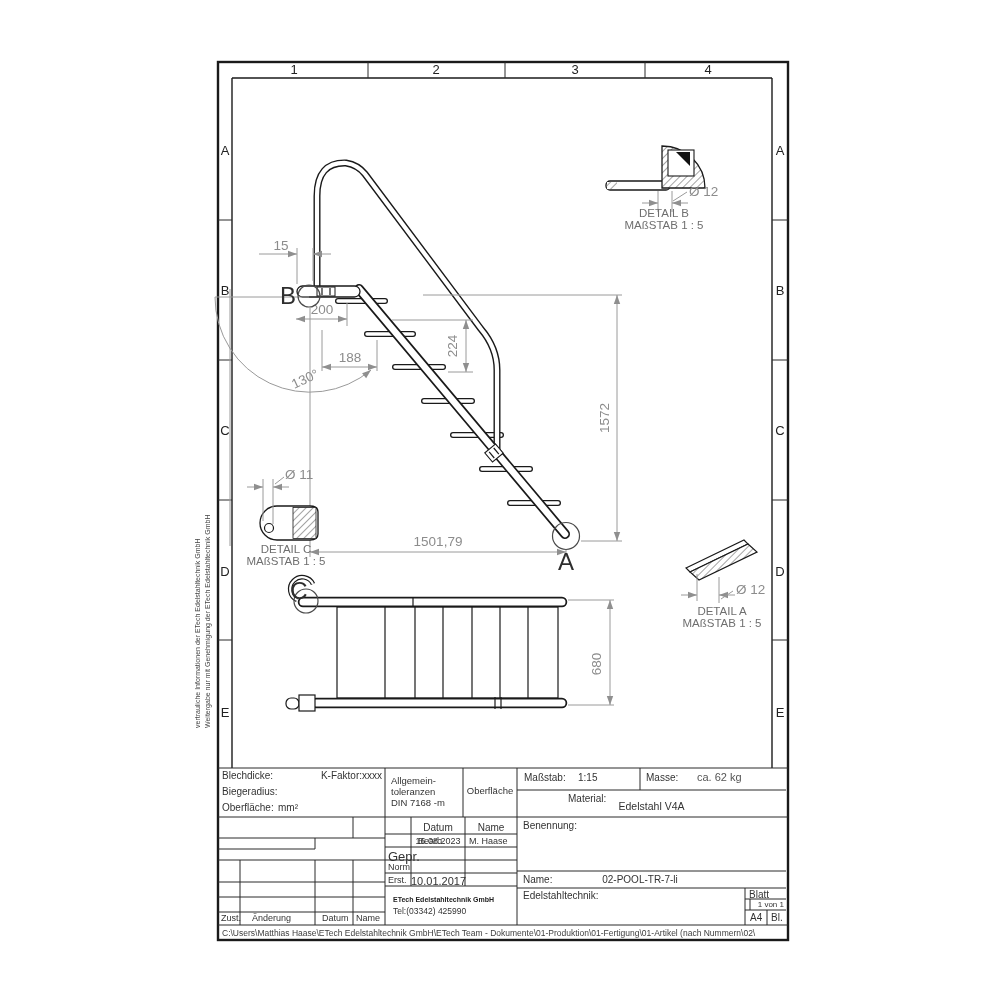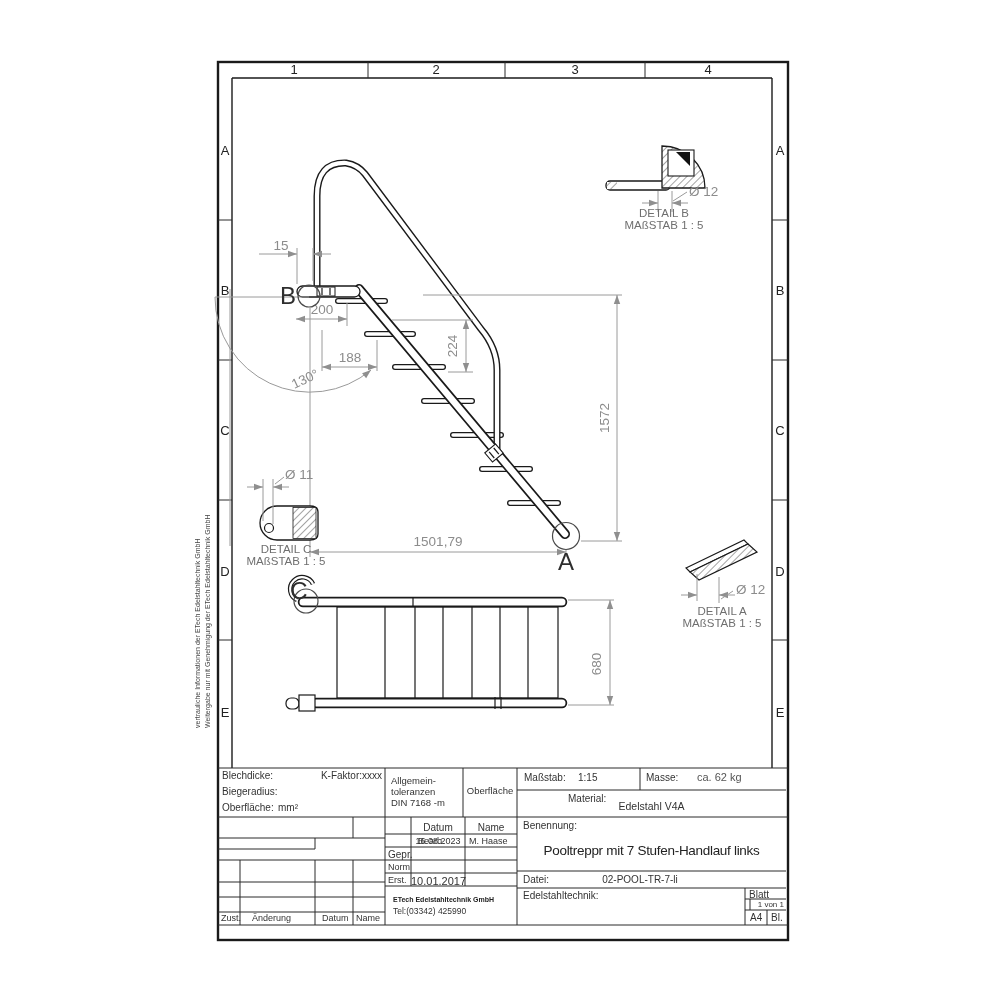--- a/index.html
+++ b/index.html
@@ -294,41 +294,41 @@
 <div class="t" style="left:646px;top:772px;font-size:10px;">Masse:</div>
 <div class="t" style="left:697px;top:771px;font-size:11px;color:#555;">ca. 62 kg</div>
 <div class="t" style="left:524px;top:793px;font-size:10px;padding-left:44px;">Material:</div>
 <div class="t" style="left:517px;top:800px;width:269px;text-align:center;font-size:10.5px;">Edelstahl V4A</div>
 
 <div class="t" style="left:411px;top:822px;width:54px;text-align:center;font-size:10px;">Datum</div>
 <div class="t" style="left:465px;top:822px;width:52px;text-align:center;font-size:10px;">Name</div>
 <div class="t" style="left:388px;top:836px;font-size:9px;padding-left:30px;">Bearb.</div>
 <div class="t" style="left:411px;top:836px;width:54px;text-align:center;font-size:9px;">16.08.2023</div>
 <div class="t" style="left:469px;top:836px;font-size:9px;">M. Haase</div>
-<div class="t" style="left:388px;top:849px;font-size:10px;">Gepr.</div>
+<div class="t" style="left:388px;top:849px;font-size:13px;">Gepr.</div>
 <div class="t" style="left:388px;top:862px;font-size:9px;">Norm</div>
 <div class="t" style="left:388px;top:875px;font-size:9px;">Erst.</div>
 <div class="t" style="left:411px;top:875px;width:54px;text-align:center;font-size:11px;">10.01.2017</div>
 <div class="t" style="left:393px;top:896px;font-size:7px;font-weight:bold;color:#222;">ETech Edelstahltechnik GmbH</div>
 <div class="t" style="left:393px;top:906px;font-size:8.5px;">Tel:(03342) 425990</div>
 
 <div class="t" style="left:523px;top:820px;font-size:10px;">Benennung:</div>
-<div class="t" style="left:517px;top:843px;width:269px;text-align:center;font-size:13.5px;letter-spacing:-0.3px;color:#222;">Pooltreppr mit 7 Stufen-Handlauf links</div>
-<div class="t" style="left:523px;top:874px;font-size:10px;">Datei:</div>
+<div class="t" style="left:523px;top:874px;font-size:10px;">Name:</div>
 <div class="t" style="left:560px;top:874px;width:160px;text-align:center;font-size:10px;">02-POOL-TR-7-li</div>
 <div class="t" style="left:523px;top:890px;font-size:10px;">Edelstahltechnik:</div>
 <div class="t" style="left:749px;top:889px;font-size:10px;">Blatt</div>
 <div class="t" style="left:750px;top:900px;width:34px;text-align:right;font-size:8px;">1 von 1</div>
 <div class="t" style="left:750px;top:912px;font-size:10px;">A4</div>
 <div class="t" style="left:771px;top:912px;font-size:10px;">Bl.</div>
 
 <div class="t" style="left:221px;top:913px;font-size:9px;">Zust.</div>
 <div class="t" style="left:252px;top:913px;font-size:9px;">Änderung</div>
 <div class="t" style="left:322px;top:913px;font-size:9px;">Datum</div>
 <div class="t" style="left:356px;top:913px;font-size:9px;">Name</div>
 
+<div class="t" style="left:222px;top:928px;font-size:8.5px;color:#3d3d3d;">C:\Users\Matthias Haase\ETech Edelstahltechnik GmbH\ETech Team - Dokumente\01-Produktion\01-Fertigung\01-Artikel (nach Nummern\02\</div>
 
 <div style="position:absolute;left:193px;top:728px;width:270px;height:19px;transform:rotate(-90deg);transform-origin:0 0;font-size:7px;color:#444;line-height:9.5px;white-space:nowrap;">
   <div>vertrauliche Informationen der ETech Edelstahltechnik GmbH</div>
   <div>Weitergabe nur mit Genehmigung der  ETech Edelstahltechnik GmbH</div>
 </div>
 
 </div>
 
 </body></html>

